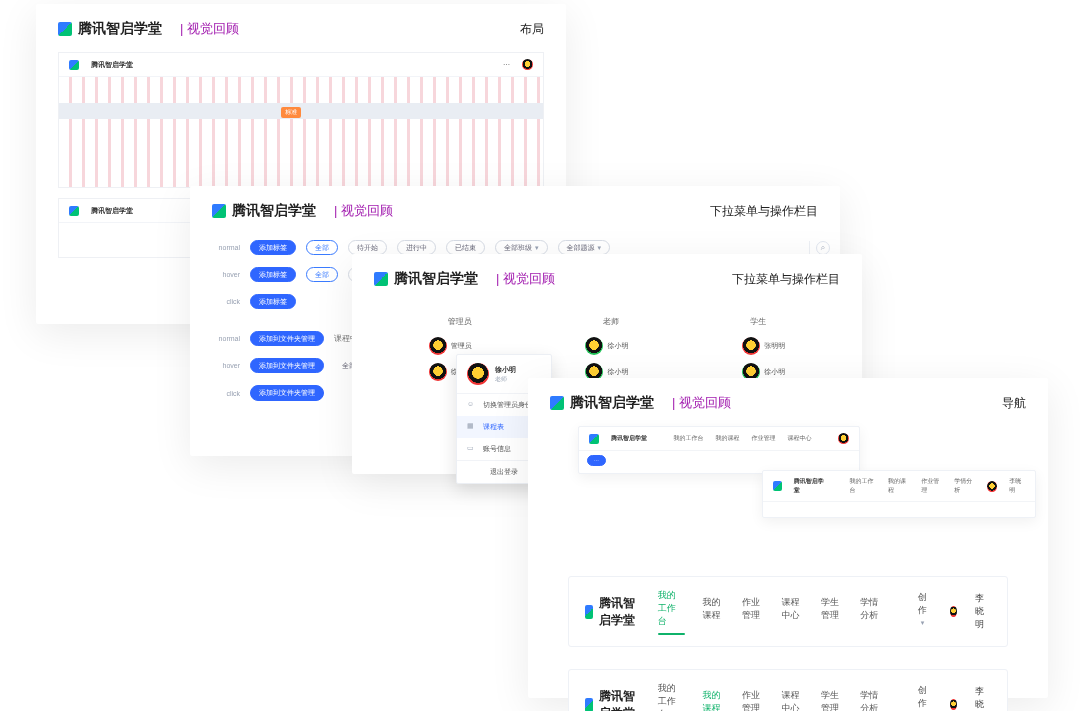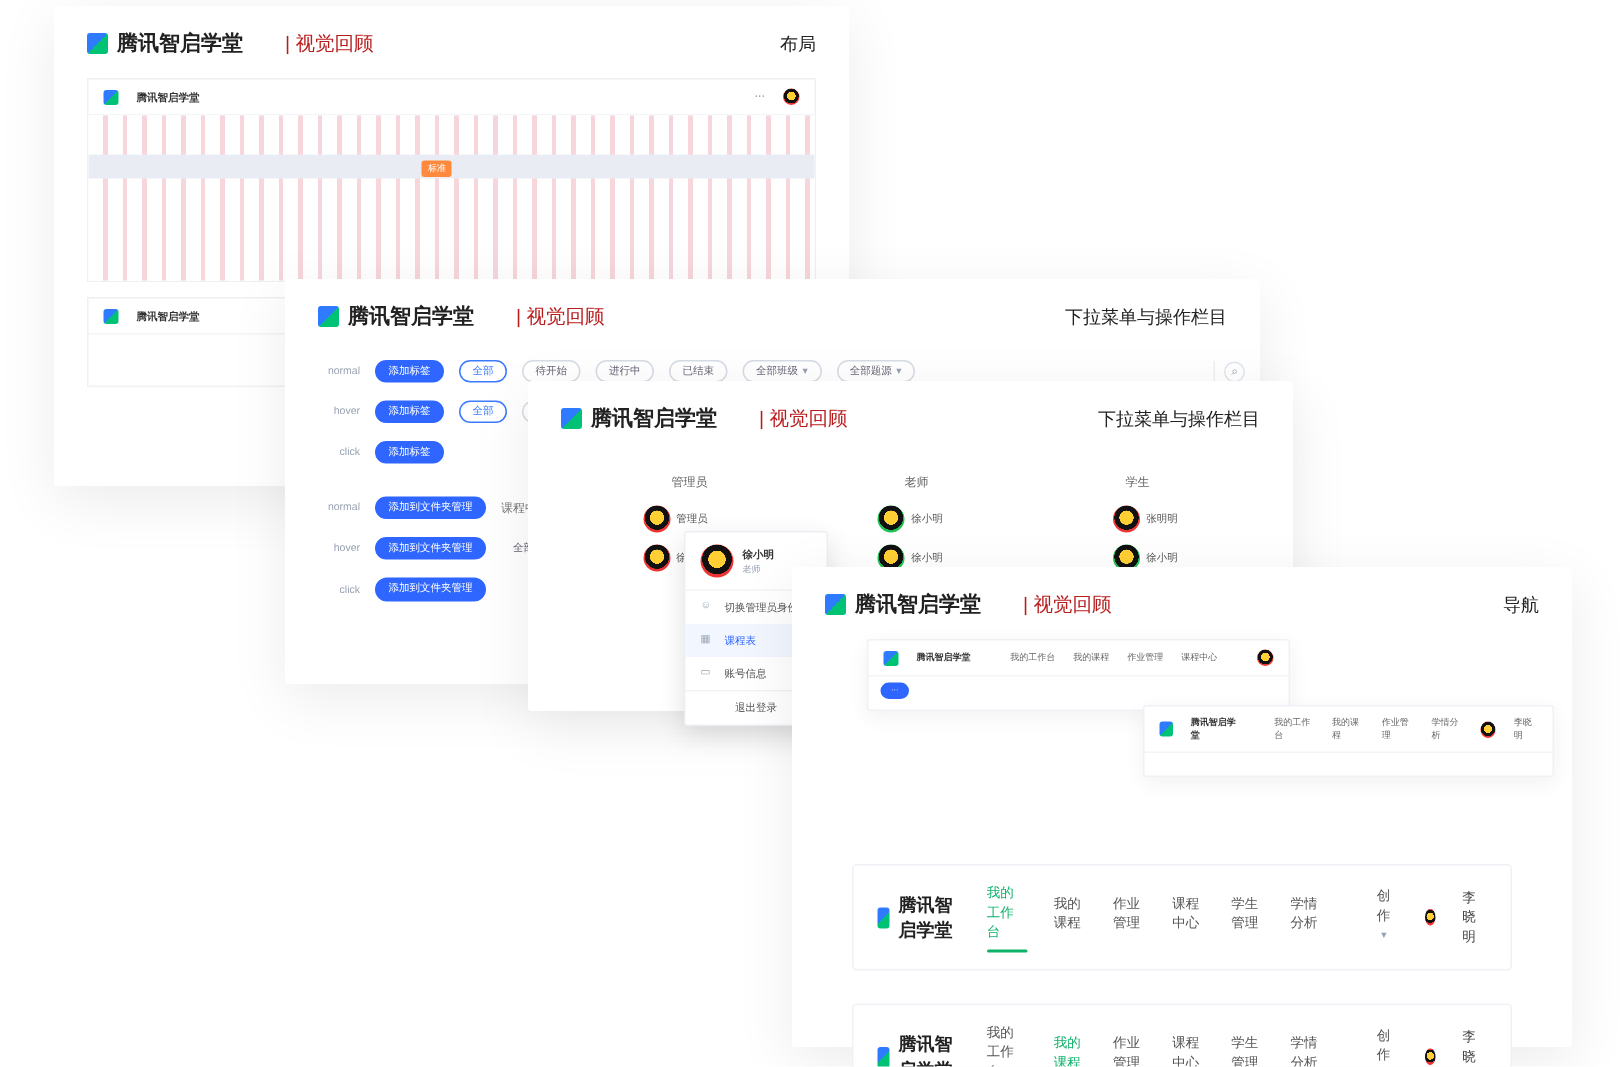--- a/index.html
+++ b/index.html
@@ -34,23 +34,23 @@
     color: #222;
   }
   .brand-mark {
     width: 14px; height: 14px;
     background: linear-gradient(135deg,#2f7bff 0 50%, #00c275 50% 100%);
     border-radius: 2px;
     display:inline-block;
   }
   .brand-mark.tiny { width:10px; height:10px; }
   .subtitle {
-    color: #b91c1c;
+    color: #a21caf;
     font-weight: 400;
-    margin-left: 22px;
+    margin-left: 12px;
     font-size: 13px;
   }
   .crumb {
     color: #222;
     font-size: 12px;
   }
 
   
   .c1-body {
     padding: 0 22px 22px;

